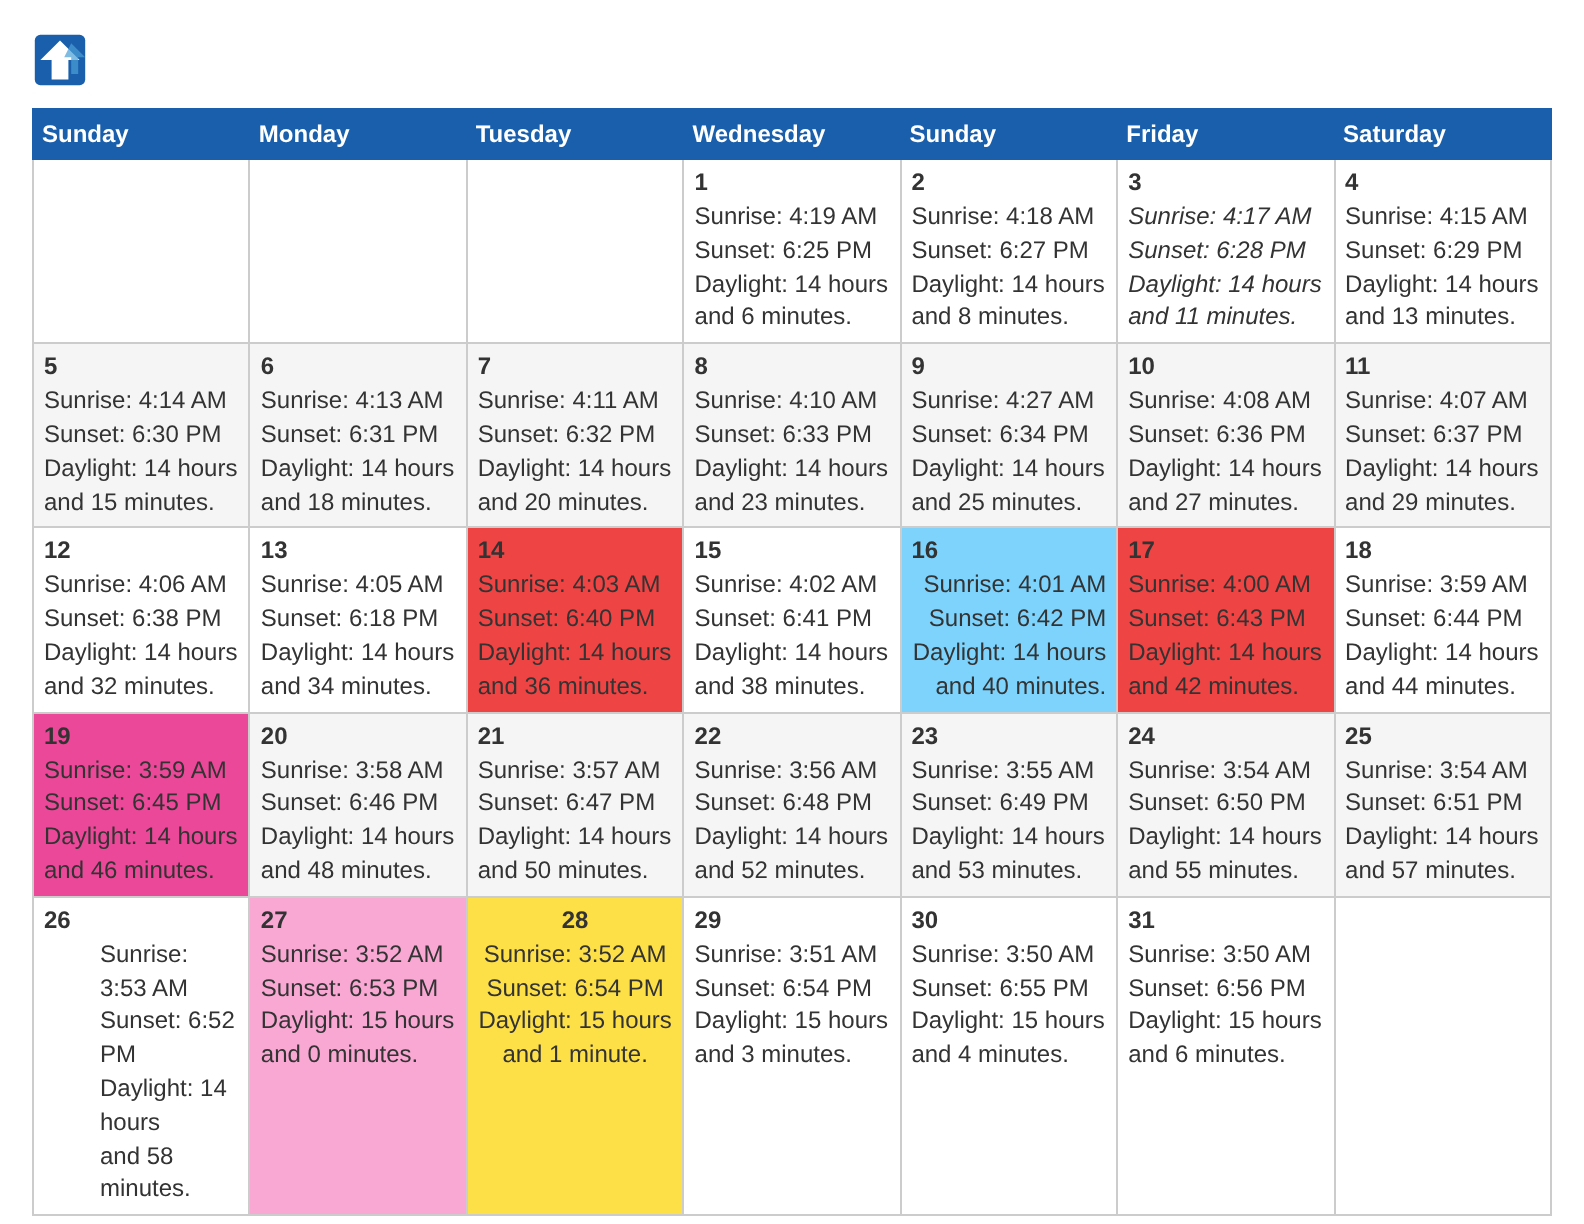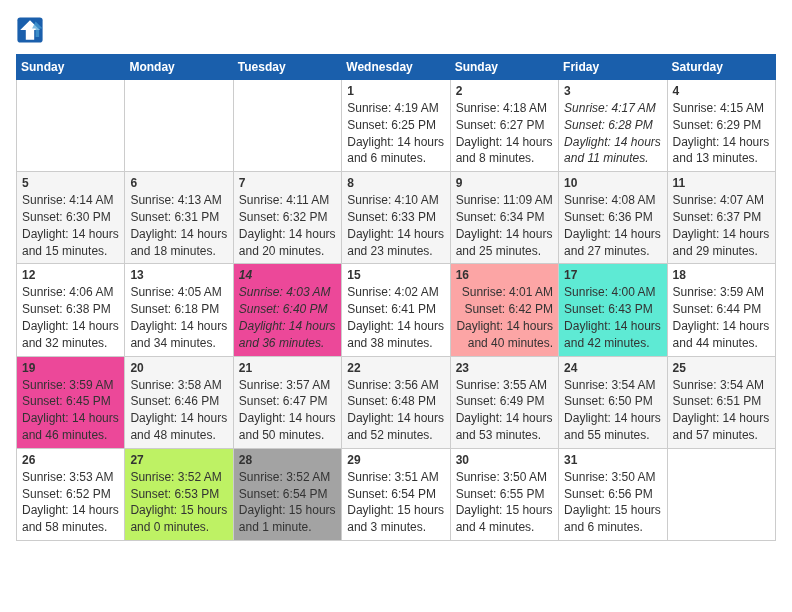--- a/index.html
+++ b/index.html
@@ -190,21 +190,21 @@
           </td>
           <td style="background-color: rgb(245, 245, 245);">
             <span class="day-num">8</span>
             <div class="day-info" style="white-space: pre-line;">Sunrise: 4:10 AM
 Sunset: 6:33 PM
 Daylight: 14 hours
 and 23 minutes.</div>
           </td>
           <td style="background-color: rgb(245, 245, 245);">
             <span class="day-num">9</span>
-            <div class="day-info" style="white-space: pre-line;">Sunrise: 11:09 AM
+            <div class="day-info" style="white-space: pre-line;">Sunrise: 4:27 AM
 Sunset: 6:34 PM
 Daylight: 14 hours
 and 25 minutes.</div>
           </td>
           <td style="background-color: rgb(245, 245, 245);">
             <span class="day-num">10</span>
             <div class="day-info" style="white-space: pre-line;">Sunrise: 4:08 AM
 Sunset: 6:36 PM
 Daylight: 14 hours
 and 27 minutes.</div>
@@ -225,42 +225,42 @@
 Daylight: 14 hours
 and 32 minutes.</div>
           </td>
           <td style="background-color: rgb(255, 255, 255);">
             <span class="day-num">13</span>
             <div class="day-info" style="white-space: pre-line;">Sunrise: 4:05 AM
 Sunset: 6:18 PM
 Daylight: 14 hours
 and 34 minutes.</div>
           </td>
-          <td style="background-color: #ec4899; font-style: italic;">
+          <td style="background-color: #ef4444;">
             <span class="day-num">14</span>
             <div class="day-info" style="white-space: pre-line;">Sunrise: 4:03 AM
 Sunset: 6:40 PM
 Daylight: 14 hours
 and 36 minutes.</div>
           </td>
           <td style="background-color: rgb(255, 255, 255);">
             <span class="day-num">15</span>
             <div class="day-info" style="white-space: pre-line;">Sunrise: 4:02 AM
 Sunset: 6:41 PM
 Daylight: 14 hours
 and 38 minutes.</div>
           </td>
-          <td style="background-color: #fca5a5;">
+          <td style="background-color: #7dd3fc;">
             <span class="day-num">16</span>
             <div class="day-info" style="white-space: pre-line; text-align: right;">Sunrise: 4:01 AM
 Sunset: 6:42 PM
 Daylight: 14 hours
 and 40 minutes.</div>
           </td>
-          <td style="background-color: #5eead4;">
+          <td style="background-color: #ef4444;">
             <span class="day-num">17</span>
             <div class="day-info" style="white-space: pre-line;">Sunrise: 4:00 AM
 Sunset: 6:43 PM
 Daylight: 14 hours
 and 42 minutes.</div>
           </td>
           <td style="background-color: rgb(255, 255, 255);">
             <span class="day-num">18</span>
             <div class="day-info" style="white-space: pre-line;">Sunrise: 3:59 AM
 Sunset: 6:44 PM
@@ -315,33 +315,33 @@
             <span class="day-num">25</span>
             <div class="day-info" style="white-space: pre-line;">Sunrise: 3:54 AM
 Sunset: 6:51 PM
 Daylight: 14 hours
 and 57 minutes.</div>
           </td>
         </tr>
         <tr>
           <td style="background-color: rgb(255, 255, 255);">
             <span class="day-num">26</span>
-            <div class="day-info" style="white-space: pre-line;">Sunrise: 3:53 AM
+            <div class="day-info" style="white-space: pre-line; margin-left: 28px;">Sunrise: 3:53 AM
 Sunset: 6:52 PM
 Daylight: 14 hours
 and 58 minutes.</div>
           </td>
-          <td style="background-color: #bef264;">
+          <td style="background-color: #f9a8d4;">
             <span class="day-num">27</span>
             <div class="day-info" style="white-space: pre-line;">Sunrise: 3:52 AM
 Sunset: 6:53 PM
 Daylight: 15 hours
 and 0 minutes.</div>
           </td>
-          <td style="background-color: #a3a3a3;">
+          <td style="background-color: #fde047; text-align: center;">
             <span class="day-num">28</span>
             <div class="day-info" style="white-space: pre-line;">Sunrise: 3:52 AM
 Sunset: 6:54 PM
 Daylight: 15 hours
 and 1 minute.</div>
           </td>
           <td style="background-color: rgb(255, 255, 255);">
             <span class="day-num">29</span>
             <div class="day-info" style="white-space: pre-line;">Sunrise: 3:51 AM
 Sunset: 6:54 PM

